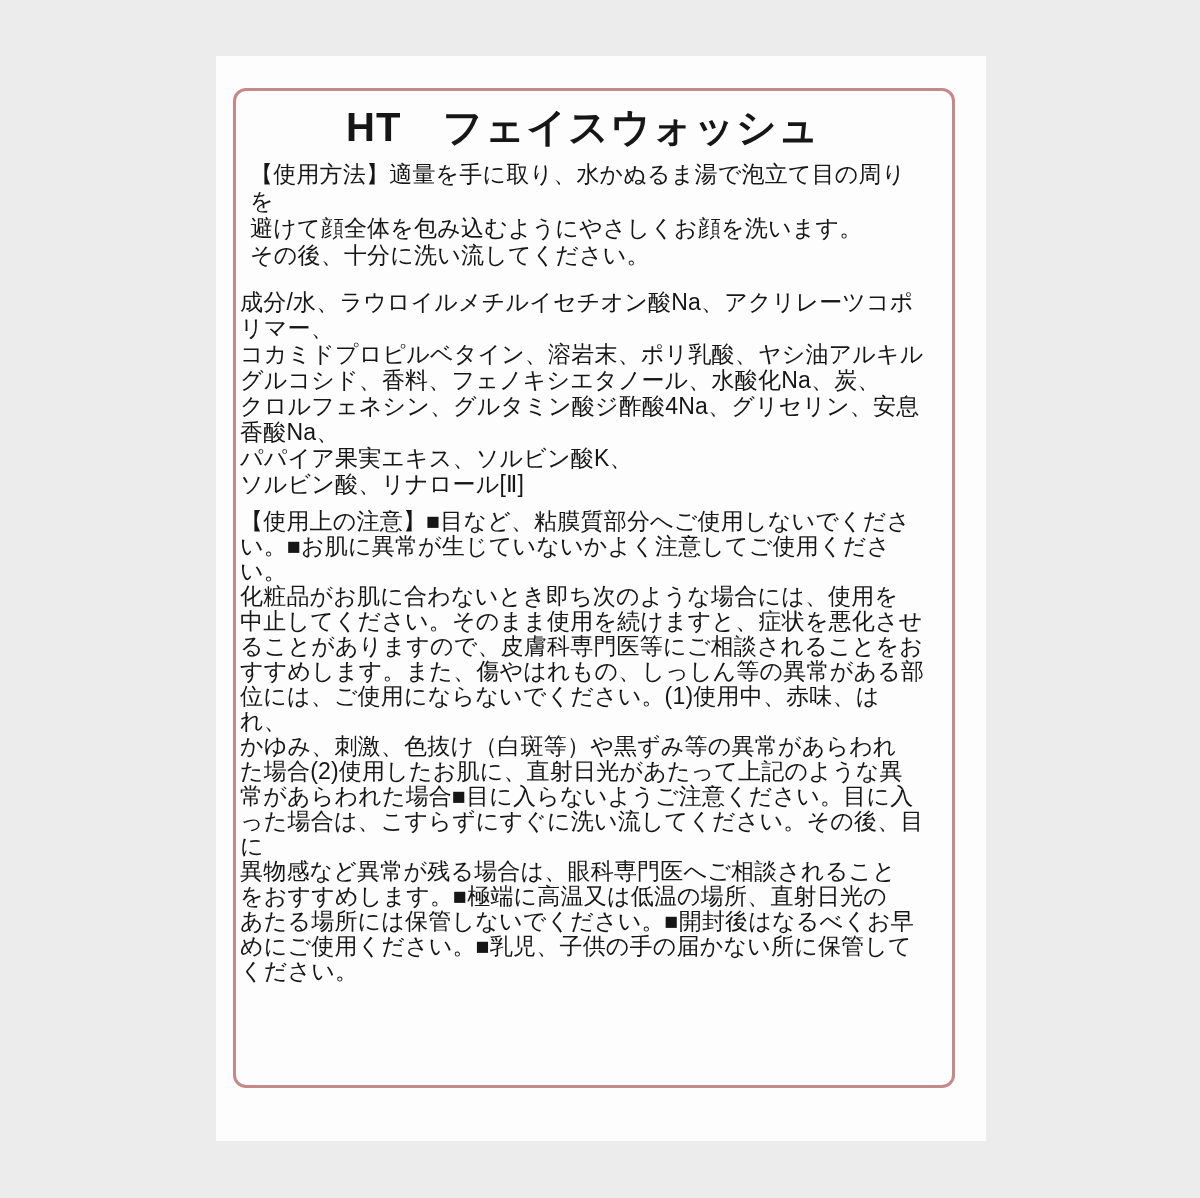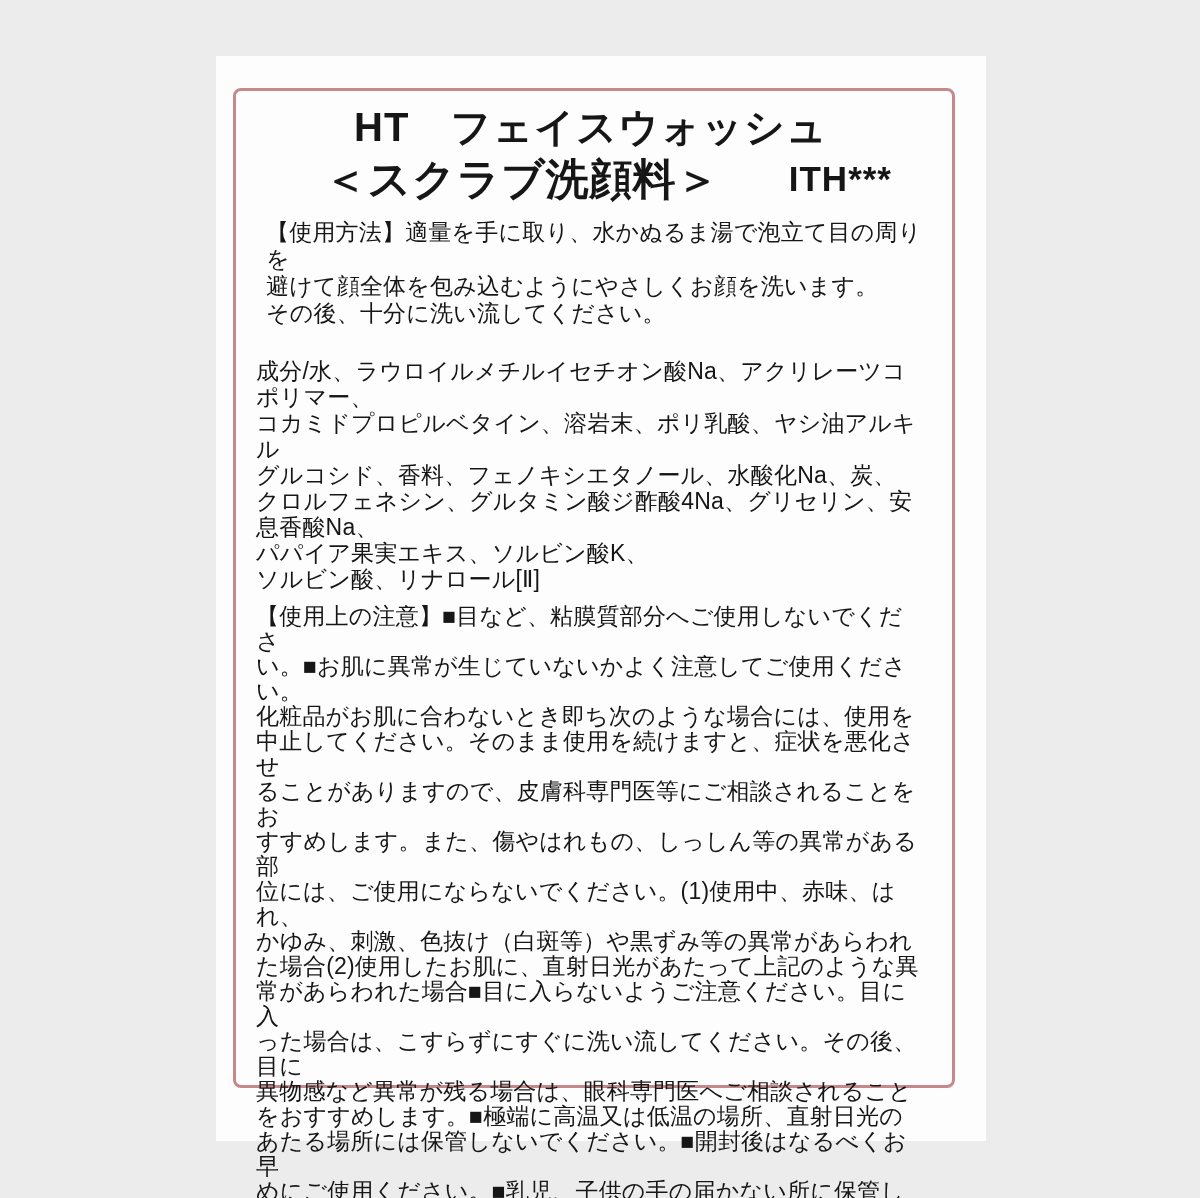--- a/index.html
+++ b/index.html
@@ -16,22 +16,22 @@
     left:216px;top:56px;
     width:770px;height:1085px;
     background:#fdfdfd;
   }
   .labelbox{
     position:absolute;
     left:17px;top:32px;
     width:722px;height:1000px;
     box-sizing:border-box;
     border:3px solid #c5898b;
-    border-radius:8px;
-    padding:12px 26px 0 20px;
+    border-radius:13px;
+    padding:12px 26px 0 4px;
   }
   .title{
     margin:0;
     font-size:40px;
     font-weight:bold;
     line-height:48px;
     text-align:center;
     letter-spacing:1px;
   }
   .subtitle-row{
@@ -54,35 +54,31 @@
     font-size:35px;
     font-weight:bold;
     letter-spacing:1px;
   }
   .para{
     font-size:23px;
     white-space:pre-line;
     letter-spacing:0.2px;
   }
   .usage{margin-top:10px;line-height:27px;margin-left:10px;}
-  .ingredients{margin-top:31px;line-height:26px;}
+  .ingredients{margin-top:20px;line-height:26px;}
   .caution{margin-top:12px;line-height:25px;}
 </style>
 </head>
 <body>
 
 <div class="sheet">
   <div class="labelbox">
 
     <div class="title">HT　フェイスウォッシュ</div>
 
-    <div class="subtitle-row">
-      <span class="subtitle">＜スクラブ洗顔料＞</span>
-      <span class="lot-code">ITH***</span>
-    </div>
 
     <div class="para usage">【使用方法】適量を手に取り、水かぬるま湯で泡立て目の周りを
 避けて顔全体を包み込むようにやさしくお顔を洗います。
 その後、十分に洗い流してください。</div>
 
     <div class="para ingredients">成分/水、ラウロイルメチルイセチオン酸Na、アクリレーツコポリマー、
 コカミドプロピルベタイン、溶岩末、ポリ乳酸、ヤシ油アルキル
 グルコシド、香料、フェノキシエタノール、水酸化Na、炭、
 クロルフェネシン、グルタミン酸ジ酢酸4Na、グリセリン、安息香酸Na、
 パパイア果実エキス、ソルビン酸K、

